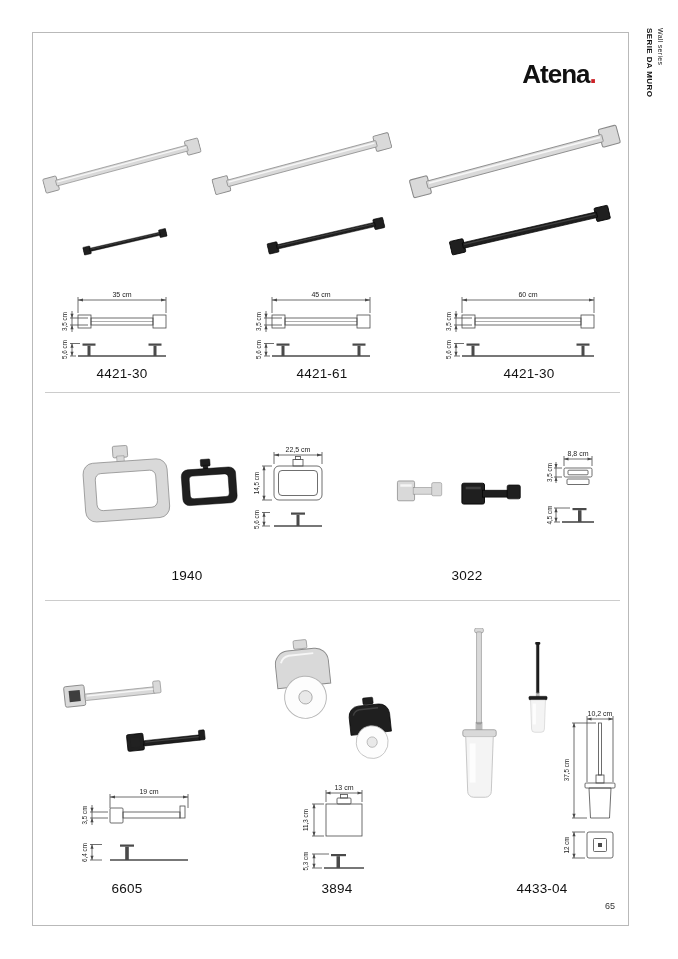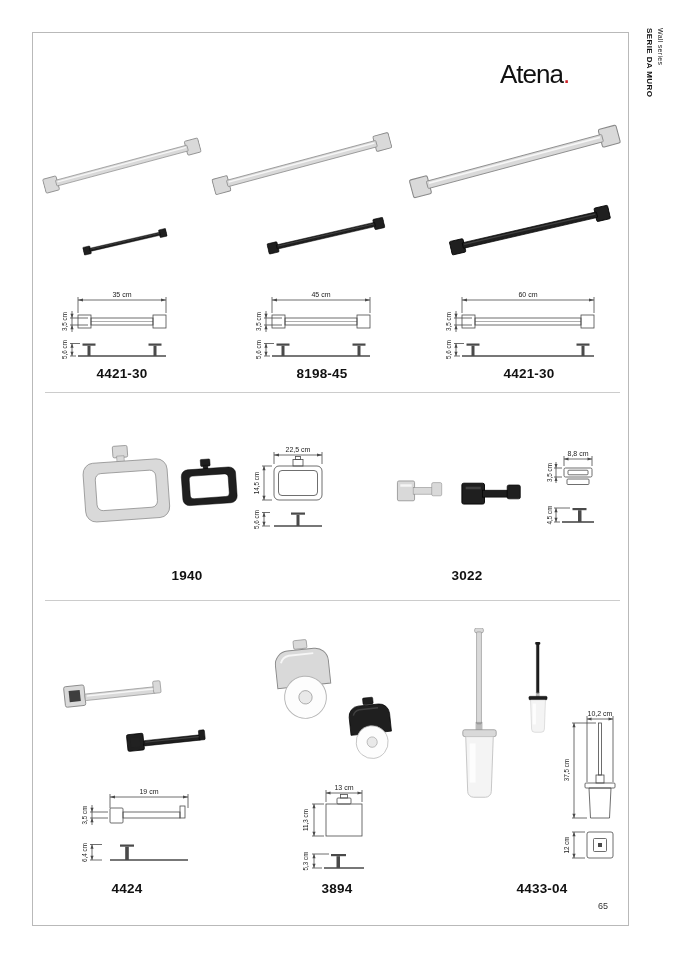--- a/index.html
+++ b/index.html
@@ -1,31 +1,31 @@
 <!DOCTYPE html>
 <html><head>
 <meta charset="utf-8">
 <style>
   html,body{margin:0;padding:0;background:#ffffff;}
   .page{position:relative;width:678px;height:959px;background:#ffffff;
         font-family:"Liberation Sans", sans-serif;color:#1a1a1a;overflow:hidden;}
   .page-border{position:absolute;left:32px;top:32px;width:595px;height:892px;
         border:1px solid #b9b9b9;}
-  .brand{position:absolute;left:500px;top:59px;width:118px;text-align:left;
-        font-size:26px;font-weight:normal;letter-spacing:-1px;color:#111;}
+  .brand{position:absolute;left:500px;top:59px;width:118px;text-align:center;
+        font-size:26px;font-weight:bold;letter-spacing:-1px;color:#111;}
   .brand .dot{color:#cc2127;}
   .side-tab{position:absolute;left:645px;top:28px;display:flex;flex-direction:row;gap:3px;}
   .side-tab span{writing-mode:vertical-lr;display:block;}
   .st-title{font-size:8px;font-weight:bold;letter-spacing:.4px;color:#111;}
   .st-sub{font-size:7px;color:#222;letter-spacing:.3px;}
   .divider{position:absolute;left:45px;width:575px;height:1px;background:#cccccc;}
   .d1{top:392px;} .d2{top:600px;}
-  .pageno{position:absolute;left:598px;top:901px;width:24px;text-align:left;
+  .pageno{position:absolute;left:598px;top:901px;width:24px;text-align:center;
         font-size:9px;color:#333;}
-  .code{position:absolute;text-align:center;font-size:13.5px;font-weight:bold;
+  .code{position:absolute;text-align:center;font-size:13.5px;font-weight:normal;
         color:#111;letter-spacing:.2px;}
   svg.photo{position:absolute;overflow:visible;}
   .chrome{color:#d9d9d9;--edge:#8a8a8a;--hiop:.75;}
   .black{color:#1f1f1f;--edge:#000000;--hiop:.15;}
   .r4{transform:rotate(-4deg);} .r6{transform:rotate(-6deg);}
   .r13{transform:rotate(-13deg);} .r15{transform:rotate(-15deg);}
   svg.tech{position:absolute;overflow:visible;}
   svg.tech line, svg.tech rect, svg.tech path.o{stroke:#4a4a4a;fill:none;stroke-width:.8;}
   svg.tech .thick{stroke-width:1.6;}
   svg.tech .thin{stroke-width:.45;}
@@ -167,21 +167,21 @@
       <rect class="f" x="25.5" y="56.7" width="3" height="10.3"></rect>
     <rect class="f" x="96.5" y="54.5" width="13" height="2.2"></rect>
       <rect class="f" x="101.5" y="56.7" width="3" height="10.3"></rect>
     <line x1="18" y1="54.5" x2="8" y2="54.5"></line>
       <line x1="14" y1="67" x2="8" y2="67"></line>
     <line x1="10" y1="54.5" x2="10" y2="67"></line>
     <path class="ar" d="M10,54.5 L8.4,58.7 L11.6,58.7 Z"></path>
       <path class="ar" d="M10,67 L8.4,62.8 L11.6,62.8 Z"></path>
     <text class="vt" x="4.5" y="60.5" transform="rotate(-90 4.5 60.5)" text-anchor="middle">5,6 cm</text>
   </svg>
-  <div class="code" style="left:256px;top:366px;width:132px">8198-45</div>
+  <div class="code" style="left:256px;top:366px;width:132px">4421-61</div>
 
   <svg class="tech" style="left:446px;top:289px" width="166" height="78" viewBox="0 0 166 78">
     <line x1="16" y1="24" x2="16" y2="8"></line>
       <line x1="148" y1="24" x2="148" y2="8"></line>
     <line x1="16" y1="11" x2="148" y2="11"></line>
     <path class="ar" d="M16,11 L21,9.4 L21,12.6 Z"></path>
       <path class="ar" d="M148,11 L143,9.4 L143,12.6 Z"></path>
     <text x="82" y="8" text-anchor="middle">60 cm</text>
     <rect x="16" y="26" width="13" height="13"></rect>
       <rect x="135" y="26" width="13" height="13"></rect>
@@ -308,21 +308,21 @@
     <line class="thick" x1="28" y1="74" x2="106" y2="74"></line>
     <rect class="f" x="38" y="58.5" width="14" height="2.2"></rect>
       <rect class="f" x="43.2" y="60.7" width="3.6" height="13.3"></rect>
     <line x1="20" y1="58.5" x2="8" y2="58.5"></line>
       <line x1="20" y1="74" x2="8" y2="74"></line>
     <line x1="10" y1="58.5" x2="10" y2="74"></line>
     <path class="ar" d="M10,58.5 L8.4,62.7 L11.6,62.7 Z"></path>
       <path class="ar" d="M10,74 L8.4,69.8 L11.6,69.8 Z"></path>
     <text class="vt" x="4.5" y="66.5" transform="rotate(-90 4.5 66.5)" text-anchor="middle">6,4 cm</text>
   </svg>
-  <div class="code" style="left:87px;top:881px;width:80px">4424</div>
+  <div class="code" style="left:87px;top:881px;width:80px">6605</div>
 
   <svg class="photo chrome r6" style="left:266px;top:638px;width:76px;height:90px" viewBox="0 0 80 94" preserveAspectRatio="none">
       <use href="#sym-cover"></use>
     </svg>
   <svg class="photo black r6" style="left:342px;top:696px;width:58px;height:70px" viewBox="0 0 80 94" preserveAspectRatio="none">
       <use href="#sym-cover"></use>
     </svg>
 
   <svg class="tech" style="left:300px;top:780px" width="74" height="98" viewBox="0 0 74 98">
     <line x1="26" y1="22" x2="26" y2="10"></line>

